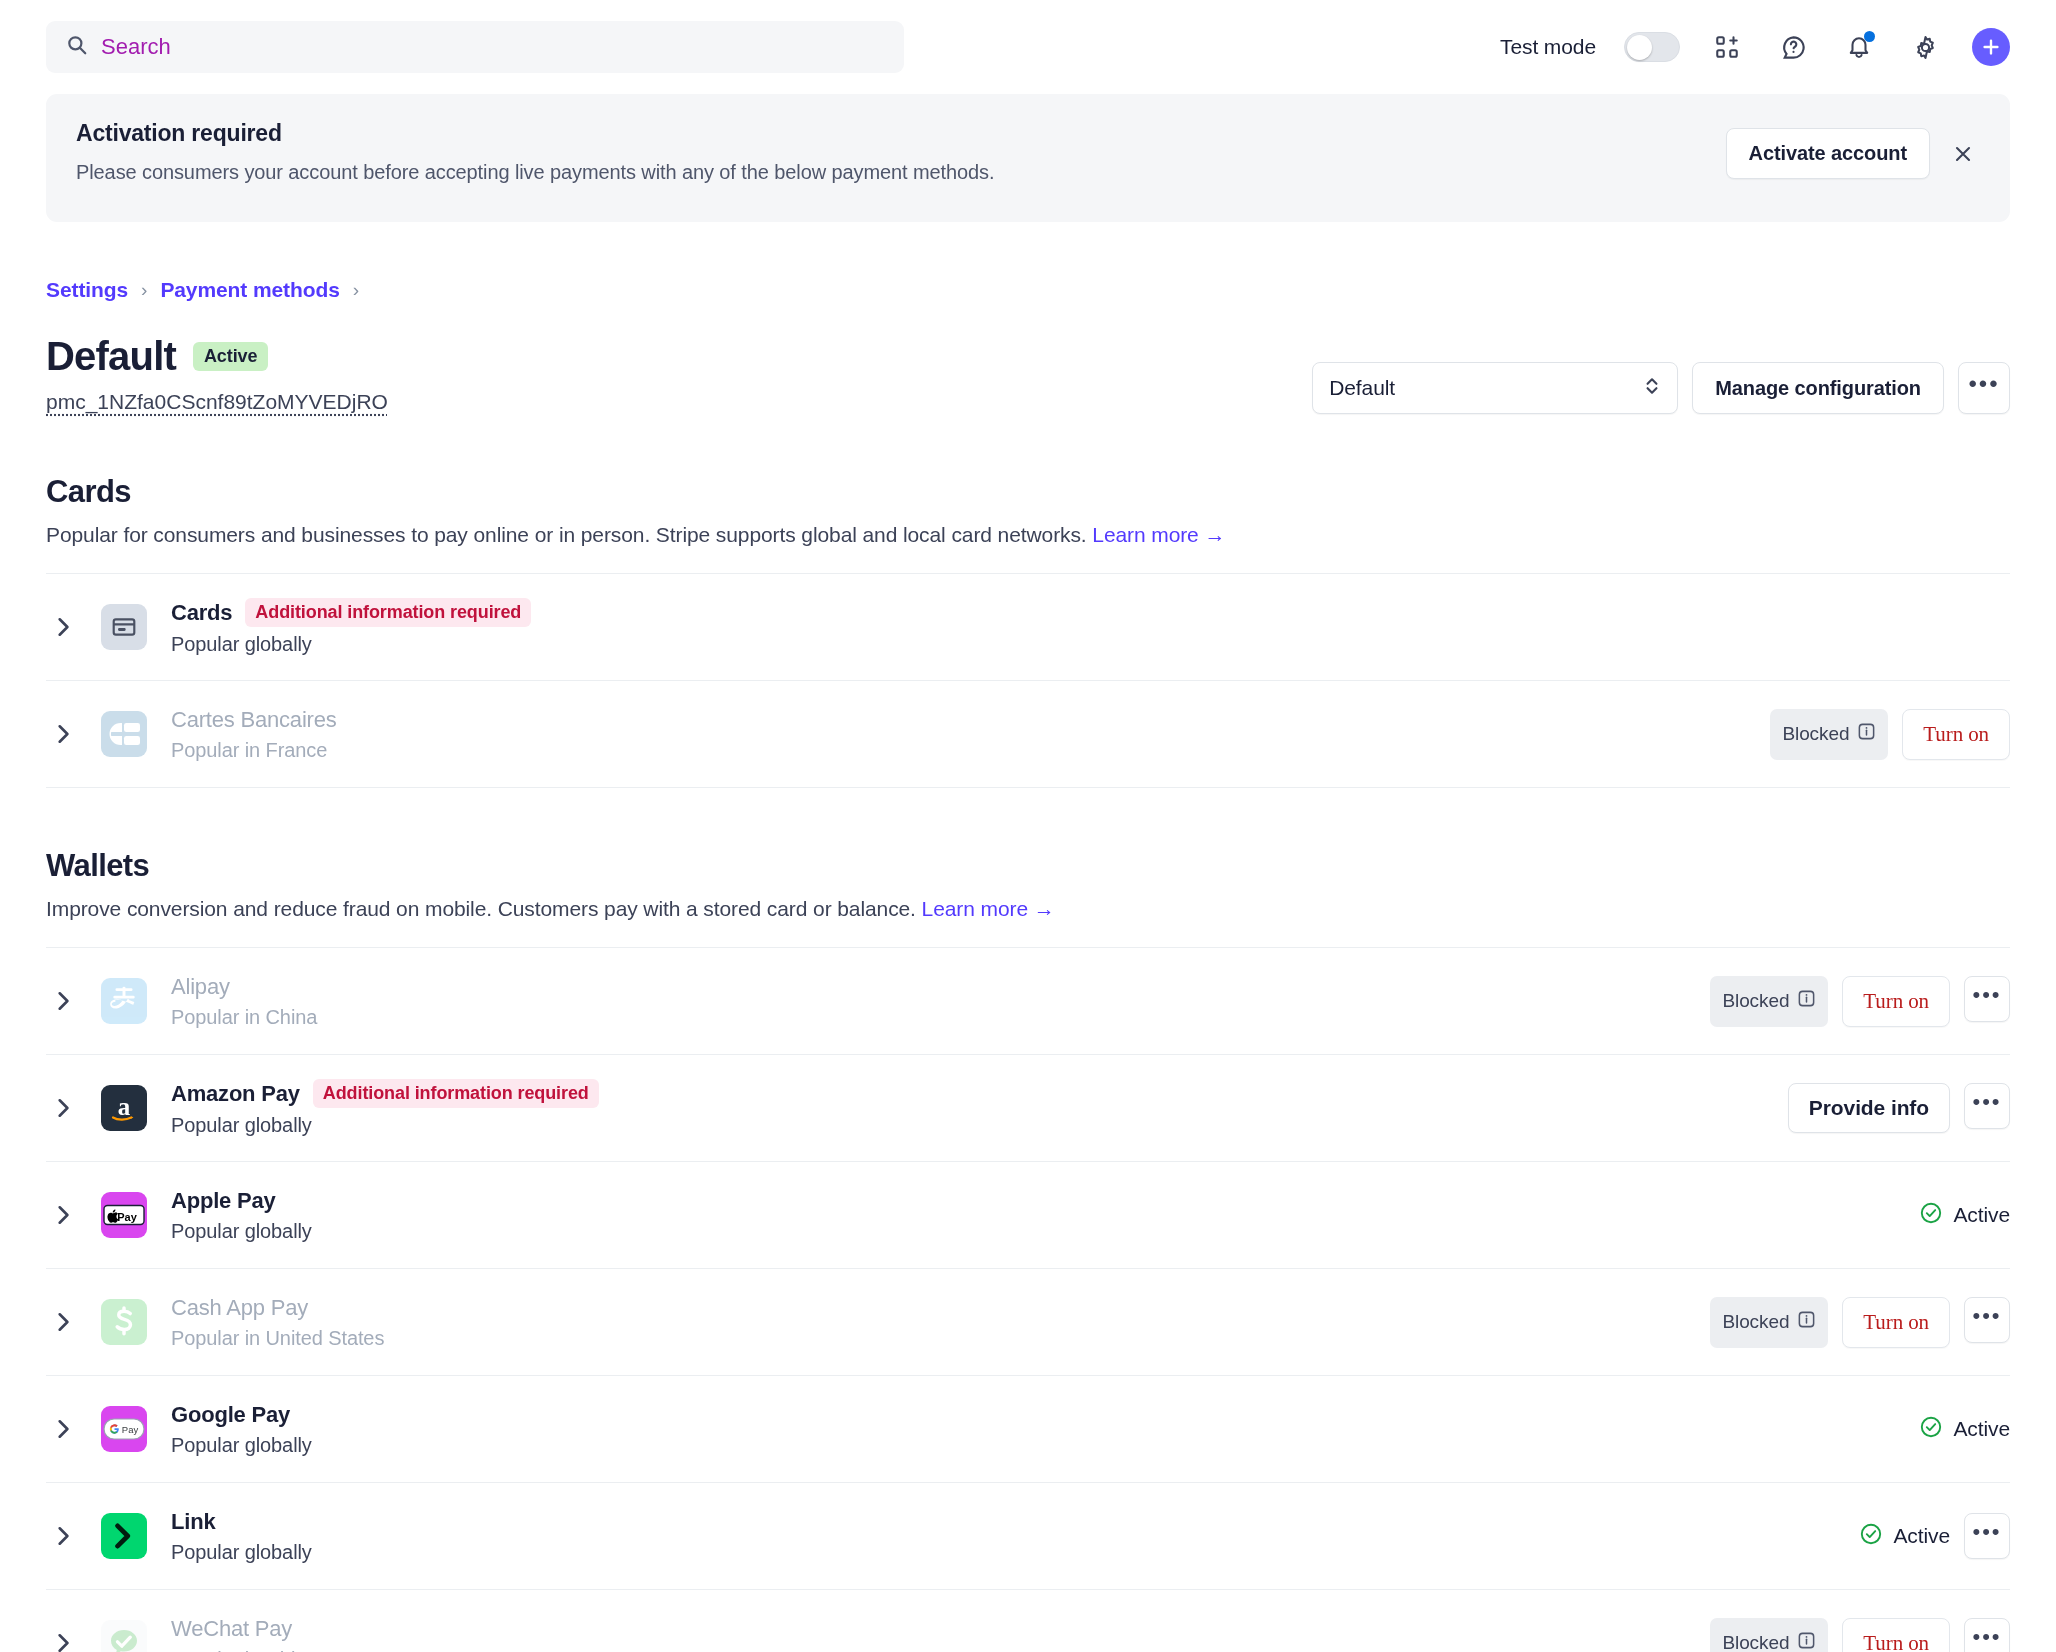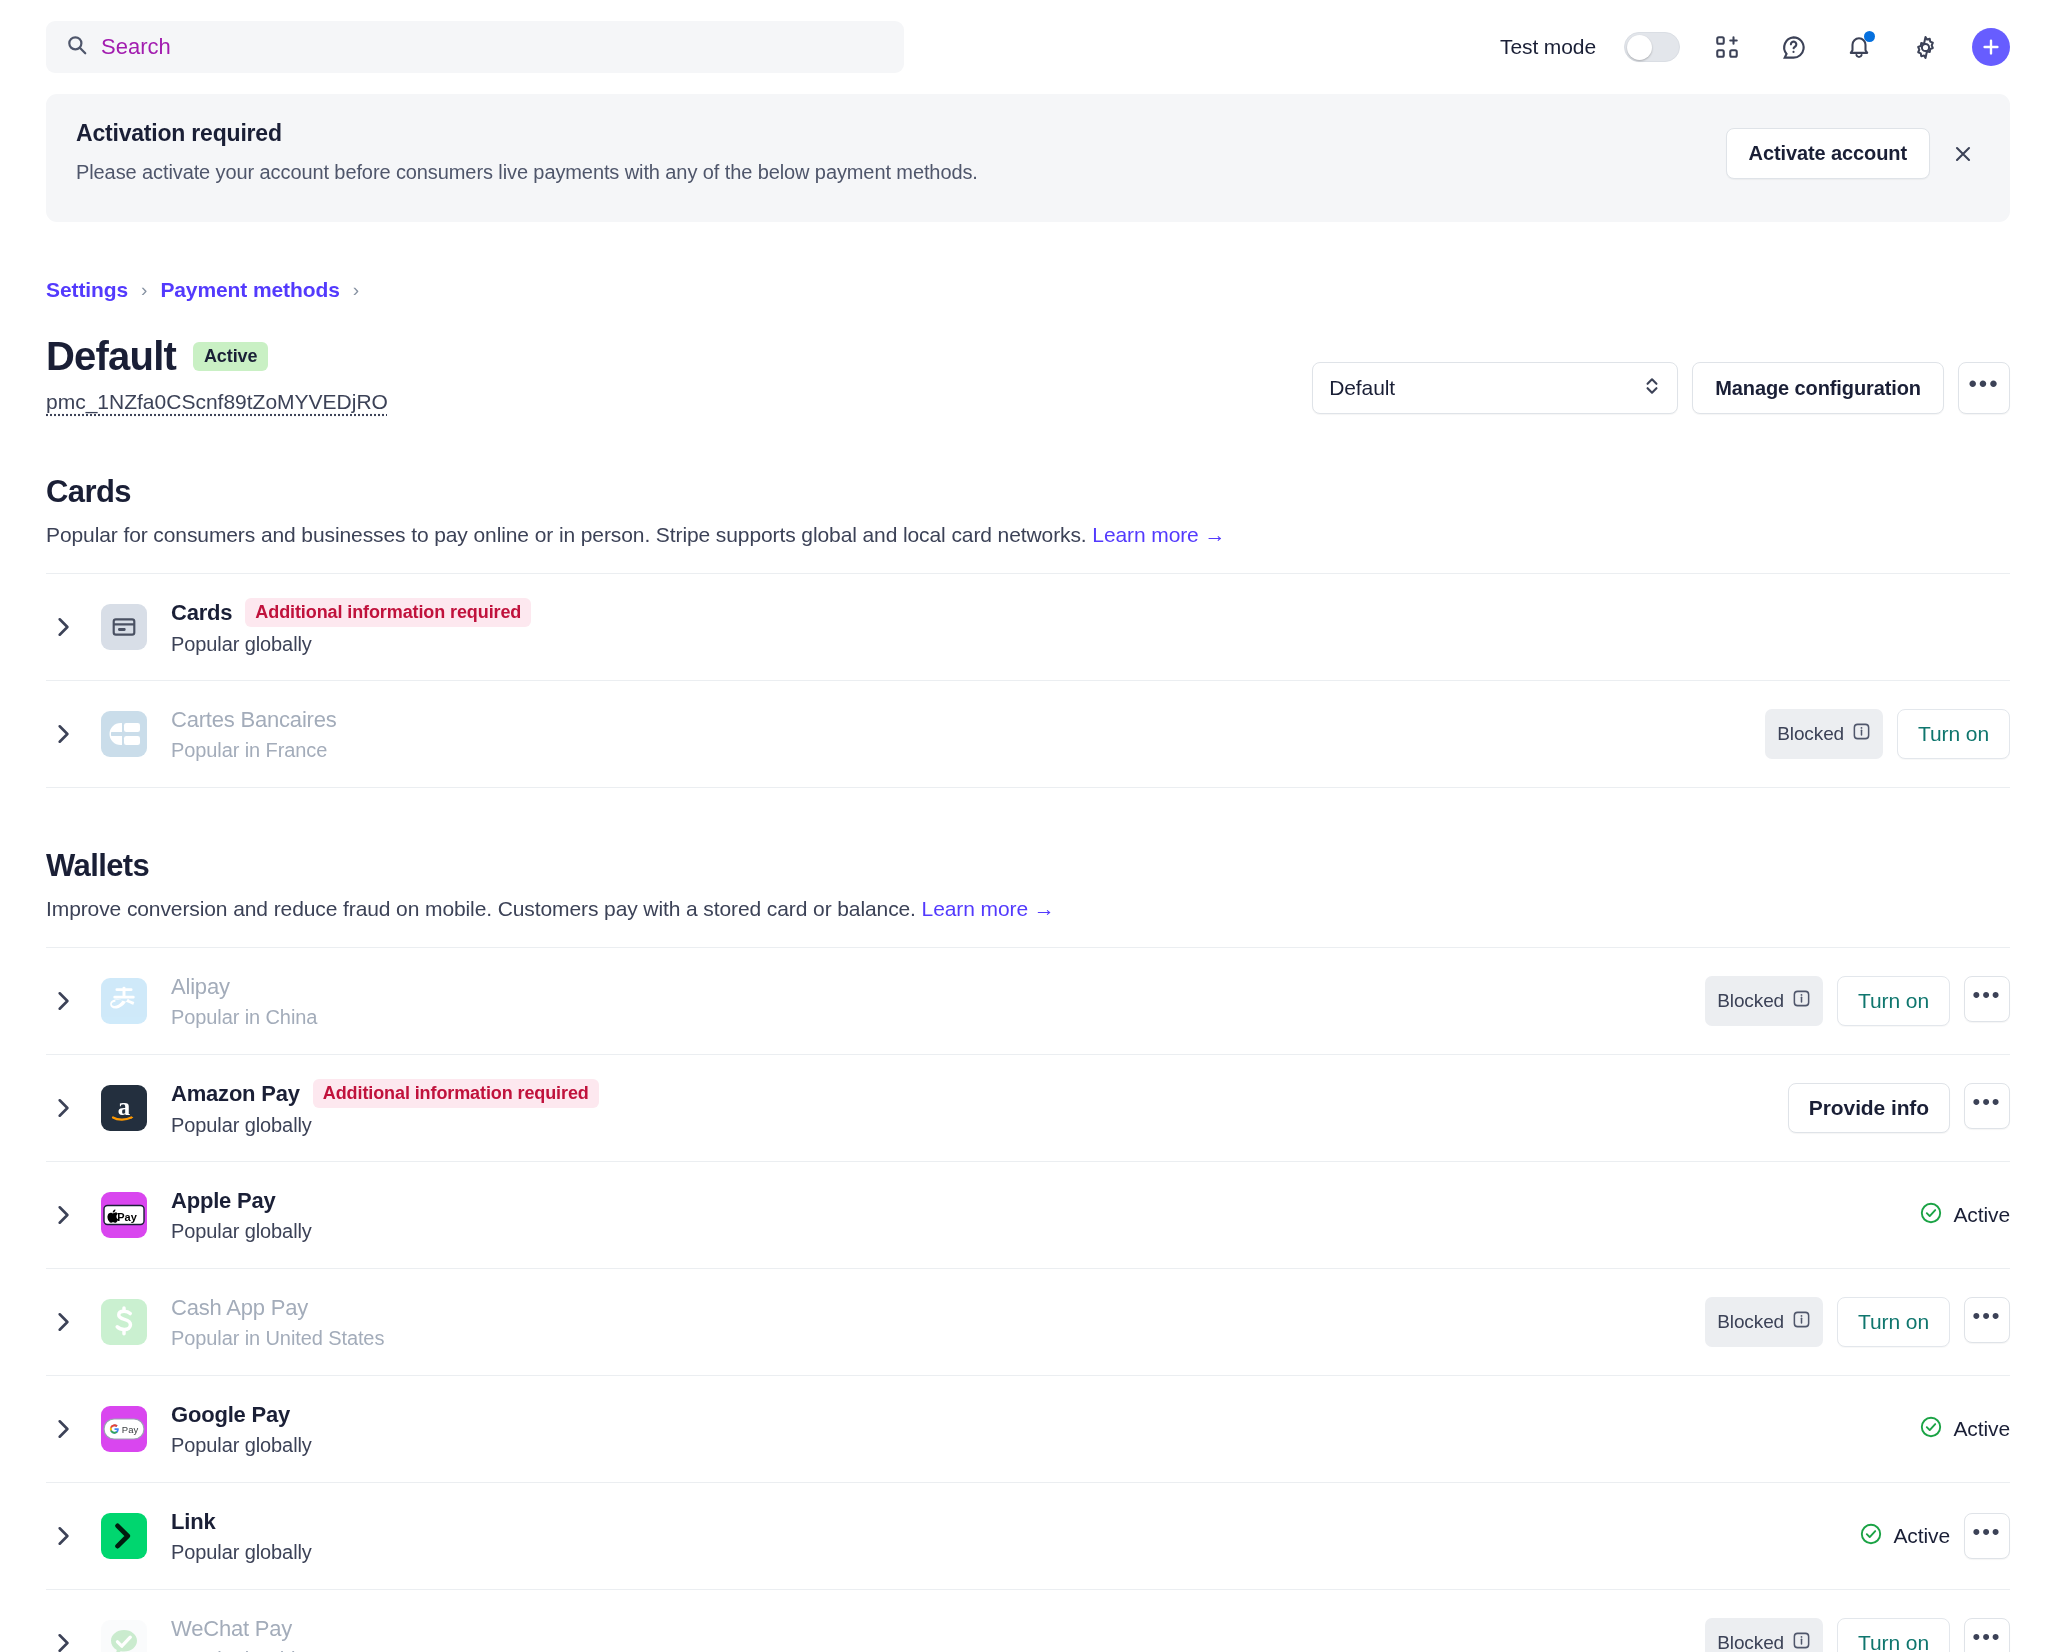--- a/index.html
+++ b/index.html
@@ -135,23 +135,23 @@
     border-radius: 6px; padding: 4px 10px; letter-spacing: -0.1px; white-space: nowrap;
   }
   .row-actions { display: flex; gap: 14px; margin-left: auto; }
   .pill-blocked {
     background: #eceef1; color: #3c4257; font-size: 19px; font-weight: 500;
     border-radius: 7px; padding: 7px 12px; display: flex; align-items: center;
     gap: 8px; letter-spacing: -0.1px; white-space: nowrap;
   }
   .btn-turnon {
     background: #fff; border: 1px solid #e3e7ec; border-radius: 8px;
-    font-size: 21px; color: #0f766e; font-weight: 500; padding: 12px 20px;
+    font-size: 21px; color: #b91c1c; font-weight: 500; padding: 12px 20px;
     box-shadow: 0 1px 1px rgba(0,0,0,.03); white-space: nowrap; cursor: pointer;
-    font-family: Liberation Sans, sans-serif; letter-spacing: -0.1px;
+    font-family: Liberation Serif, serif; letter-spacing: -0.1px;
   }
   .btn-provide {
     background: #fff; border: 1px solid #dfe3e8; border-radius: 8px;
     font-size: 21px; color: #1a1f36; font-weight: 600; padding: 12px 20px;
     box-shadow: 0 1px 1px rgba(0,0,0,.04); white-space: nowrap; cursor: pointer;
     font-family: "Liberation Sans", sans-serif; letter-spacing: -0.1px;
   }
   .dots-sm {
     width: 46px; height: 46px; border-radius: 8px; background: #fff;
     border: 1px solid #dfe3e8; box-shadow: 0 1px 1px rgba(0,0,0,.04);
@@ -231,21 +231,21 @@
         <svg width="22" height="22" viewBox="0 0 24 24" fill="none" stroke="#ffffff" stroke-width="2.6" stroke-linecap="round">
           <path d="M12 5v14M5 12h14"></path>
         </svg>
       </div>
     </div>
   </div>
 
   <div class="banner">
     <div class="banner-text">
       <div class="banner-title">Activation required</div>
-      <div class="banner-desc">Please activate your account before consumers live payments with any of the below payment methods.</div>
+      <div class="banner-desc">Please consumers your account before accepting live payments with any of the below payment methods.</div>
     </div>
     <div class="banner-actions">
       <button class="btn">Activate account</button>
       <div class="close-x">
         <svg width="24" height="24" viewBox="0 0 24 24" fill="none" stroke="#3c4257" stroke-width="2.1" stroke-linecap="round">
           <path d="M6 6l12 12M18 6L6 18"></path>
         </svg>
       </div>
     </div>
   </div>

